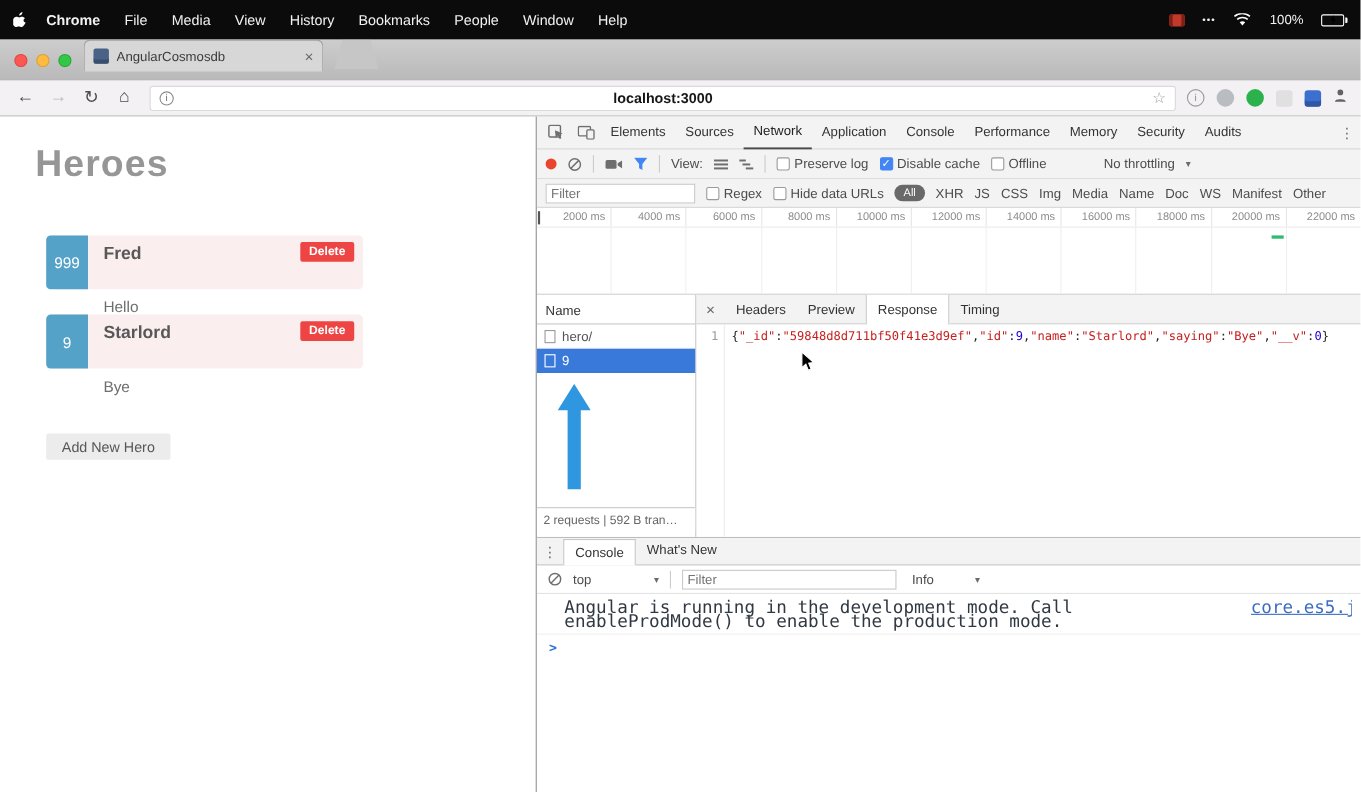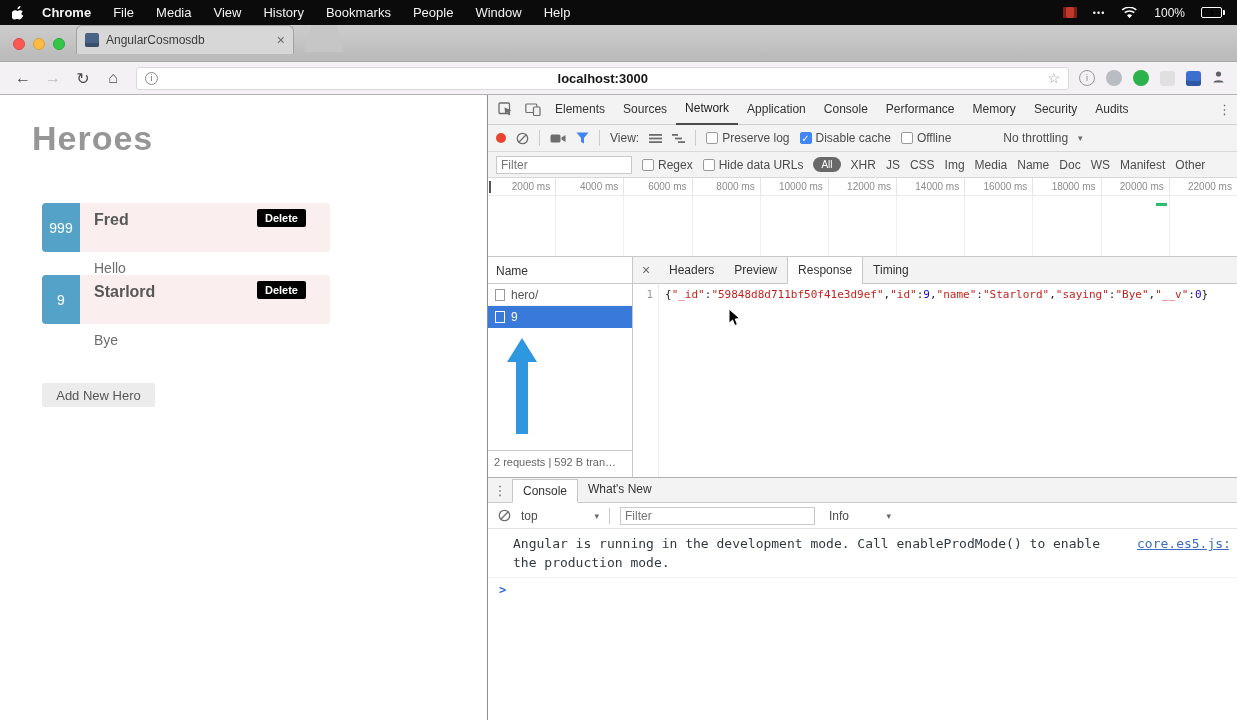--- a/index.html
+++ b/index.html
@@ -1,20 +1,20 @@
 <!DOCTYPE html>
 <html><head>
 <meta charset="utf-8">
 <style>
   * { margin:0; padding:0; box-sizing:border-box; }
   html,body { width:1237px; height:720px; overflow:hidden; background:#fff;
               font-family:"Liberation Sans",sans-serif; }
 
   
-  .menubar { height:25px; background:#0b0b0b; color:#f2f2f2; display:flex; align-items:center;
+  .menubar { height:36px; background:#0b0b0b; color:#f2f2f2; display:flex; align-items:center;
              padding:0 12px; font-size:13px; }
   .menubar .apple { margin-right:18px; display:flex; align-items:center; }
   .menubar .app { font-weight:bold; margin-right:22px; }
   .menubar .mitem { margin-right:22px; }
   .menubar .spacer { flex:1; }
   .menubar .ritem { margin-left:16px; display:flex; align-items:center; }
   .rec-icon { width:14px; height:11px; background:#c0392b; border-radius:2px;
               box-shadow:inset 3px 0 0 #7e1f16, inset -3px 0 0 #7e1f16; display:inline-block; }
   .dots { font-size:9px; letter-spacing:1px; color:#eee; }
   .pct { font-size:12px; }
@@ -71,21 +71,21 @@
   .heroes-title { position:absolute; left:32px; top:24px; font-size:34px; font-weight:bold;
                   color:#969696; letter-spacing:1px; }
   .hero-item { position:absolute; left:42px; width:288px; height:49px; background:#fbeeee;
                border-radius:4px; cursor:pointer; }
   .hero-item.i0 { top:108px; } .hero-item.i1 { top:180px; }
   .hero-badge { position:absolute; left:0; top:0; bottom:0; width:38px; background:#54a2c8;
                 color:#fff; border-radius:4px 0 0 4px; display:flex; align-items:center;
                 justify-content:center; font-size:14px; }
   .hero-name { position:absolute; left:52px; top:8px; font-size:16px; font-weight:bold; color:#585858; }
   .hero-saying { position:absolute; left:52px; top:29px; font-size:14px; color:#6e6e6e;margin-top:28px; }
-  .delete-btn { position:absolute; right:24px; top:6px; background:#000000; color:#fff;
+  .delete-btn { position:absolute; right:8px; top:6px; background:#ef4444; color:#fff;
                 font-size:11px; font-weight:bold; padding:3px 8px; border:none; border-radius:2px; }
   .add-btn { position:absolute; left:42px; top:288px; width:113px; height:24px; background:#ececec;
              color:#575757; font-size:13px; border:none; border-radius:2px; }
 
   
   .devtools { width:750px; border-left:1px solid #8f8f8f; background:#fff; position:relative;
               display:flex; flex-direction:column; overflow:hidden; }
   .dt-tabs { height:30px; background:#f3f3f3; border-bottom:1px solid #cfcfcf; display:flex;
              align-items:center; font-size:12px; color:#333; padding:0 4px; flex:0 0 auto; }
   .dt-iconbtn { width:27px; text-align:center; padding-top:2px; }
@@ -162,21 +162,21 @@
                      position:relative; top:1px; }
   .cons-toolbar { height:26px; border-bottom:1px solid #e3e3e3; display:flex; align-items:center;
                   gap:10px; padding:0 10px; font-size:12px; color:#4c4c4c; flex:0 0 auto; }
   .dropdown { display:inline-flex; align-items:center; justify-content:space-between; }
   .dropdown.ctx { width:78px; }
   .dropdown.lvl { width:62px; margin-left:4px; }
   .cons-filter { width:195px; height:18px; border:1px solid #c9c9c9; font-size:12px; padding:0 4px;
                  font-family:"Liberation Sans",sans-serif; }
   .cons-messages { flex:1; overflow:hidden; }
   .cons-msg { border-bottom:1px solid #f0f0f0; display:flex; font-family:"DejaVu Sans Mono",monospace;
-              font-size:13px; color:#303942; padding:5px 8px 5px 25px; line-height:19px;gap:13px; }
+              font-size:16px; color:#303942; padding:5px 8px 5px 25px; line-height:13px;gap:13px; }
   .msg-text { flex:1; padding-right:14px; }
   .msg-link { color:#3b6dc0; text-decoration:underline; white-space:nowrap; overflow:hidden;
               max-width:92px; }
   .prompt { color:#2a6fdb; font-weight:bold; font-family:"DejaVu Sans Mono",monospace;
             font-size:12px; padding:5px 0 0 11px; }
 
   .cursor-overlay { position:absolute; left:240px; top:213px; z-index:50; }
 </style>
 </head>
 <body>

